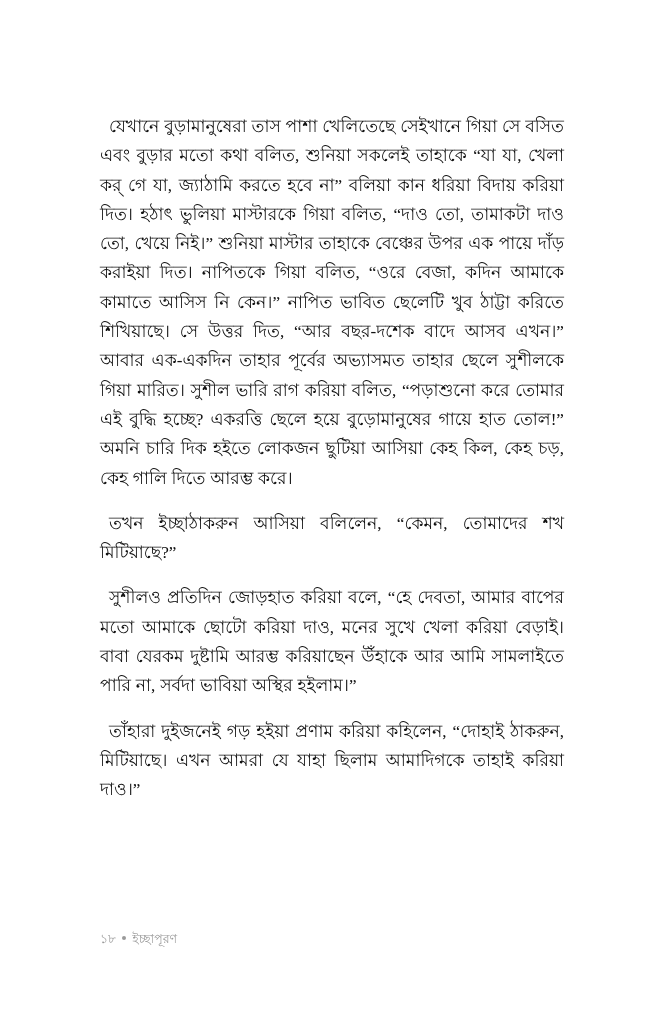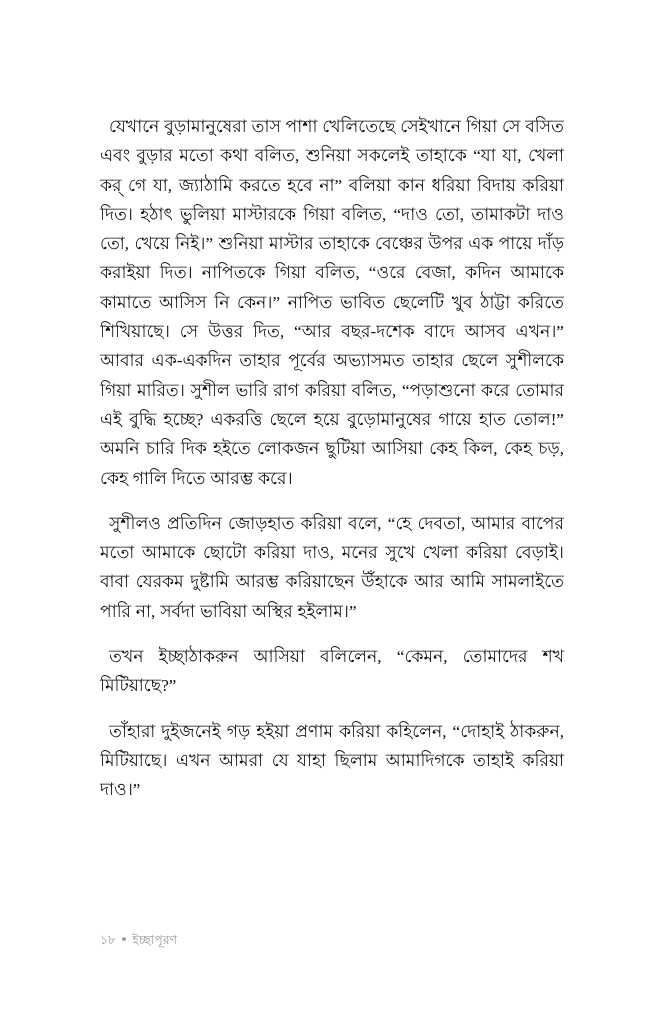--- a/index.html
+++ b/index.html
@@ -50,21 +50,21 @@
   .page-footer {
     position: absolute;
     left: 100px;
     top: 932px;
     display: flex;
     align-items: baseline;
     gap: 6px;
     color: #9a9a9a;
     font-size: 12.5px;
     line-height: 16px;
-    font-family: Liberation Sans, sans-serif;
+    font-family: Liberation Mono, monospace;
   }
 
   .footer-bullet {
     display: inline-block;
     width: 4px;
     height: 4px;
     border-radius: 50%;
     background: #9a9a9a;
     position: relative;
     top: -3px;
@@ -75,22 +75,22 @@
     white-space: nowrap;
   }
 </style>
 </head>
 <body>
 
 <div class="page">
 
   <div class="text-block">
     <p class="para">যেখানে বুড়ামানুষেরা তাস পাশা খেলিতেছে সেইখানে গিয়া সে বসিত এবং বুড়ার মতো কথা বলিত, শুনিয়া সকলেই তাহাকে “যা যা, খেলা কর্ গে যা, জ্যাঠামি করতে হবে না” বলিয়া কান ধরিয়া বিদায় করিয়া দিত। হঠাৎ ভুলিয়া মাস্টারকে গিয়া বলিত, “দাও তো, তামাকটা দাও তো, খেয়ে নিই।” শুনিয়া মাস্টার তাহাকে বেঞ্চের উপর এক পায়ে দাঁড় করাইয়া দিত। নাপিতকে গিয়া বলিত, “ওরে বেজা, কদিন আমাকে কামাতে আসিস নি কেন।” নাপিত ভাবিত ছেলেটি খুব ঠাট্টা করিতে শিখিয়াছে। সে উত্তর দিত, “আর বছর-দশেক বাদে আসব এখন।” আবার এক-একদিন তাহার পূর্বের অভ্যাসমত তাহার ছেলে সুশীলকে গিয়া মারিত। সুশীল ভারি রাগ করিয়া বলিত, “পড়াশুনো করে তোমার এই বুদ্ধি হচ্ছে? একরত্তি ছেলে হয়ে বুড়োমানুষের গায়ে হাত তোল!” অমনি চারি দিক হইতে লোকজন ছুটিয়া আসিয়া কেহ কিল, কেহ চড়, কেহ গালি দিতে আরম্ভ করে।</p>
+    <p class="para">তখন ইচ্ছাঠাকরুন আসিয়া বলিলেন, “কেমন, তোমাদের শখ মিটিয়াছে?”</p>
     <p class="para">সুশীলও প্রতিদিন জোড়হাত করিয়া বলে, “হে দেবতা, আমার বাপের মতো আমাকে ছোটো করিয়া দাও, মনের সুখে খেলা করিয়া বেড়াই। বাবা যেরকম দুষ্টামি আরম্ভ করিয়াছেন উঁহাকে আর আমি সামলাইতে পারি না, সর্বদা ভাবিয়া অস্থির হইলাম।”</p>
-    <p class="para">তখন ইচ্ছাঠাকরুন আসিয়া বলিলেন, “কেমন, তোমাদের শখ মিটিয়াছে?”</p>
     <p class="para">তাঁহারা দুইজনেই গড় হইয়া প্রণাম করিয়া কহিলেন, “দোহাই ঠাকরুন, মিটিয়াছে। এখন আমরা যে যাহা ছিলাম আমাদিগকে তাহাই করিয়া দাও।”</p>
   </div>
 
   <div class="page-footer">
     <span class="footer-page-number">১৮</span>
     <span class="footer-bullet"></span>
     <span class="footer-chapter-title">ইচ্ছাপূরণ</span>
   </div>
 
 </div>

